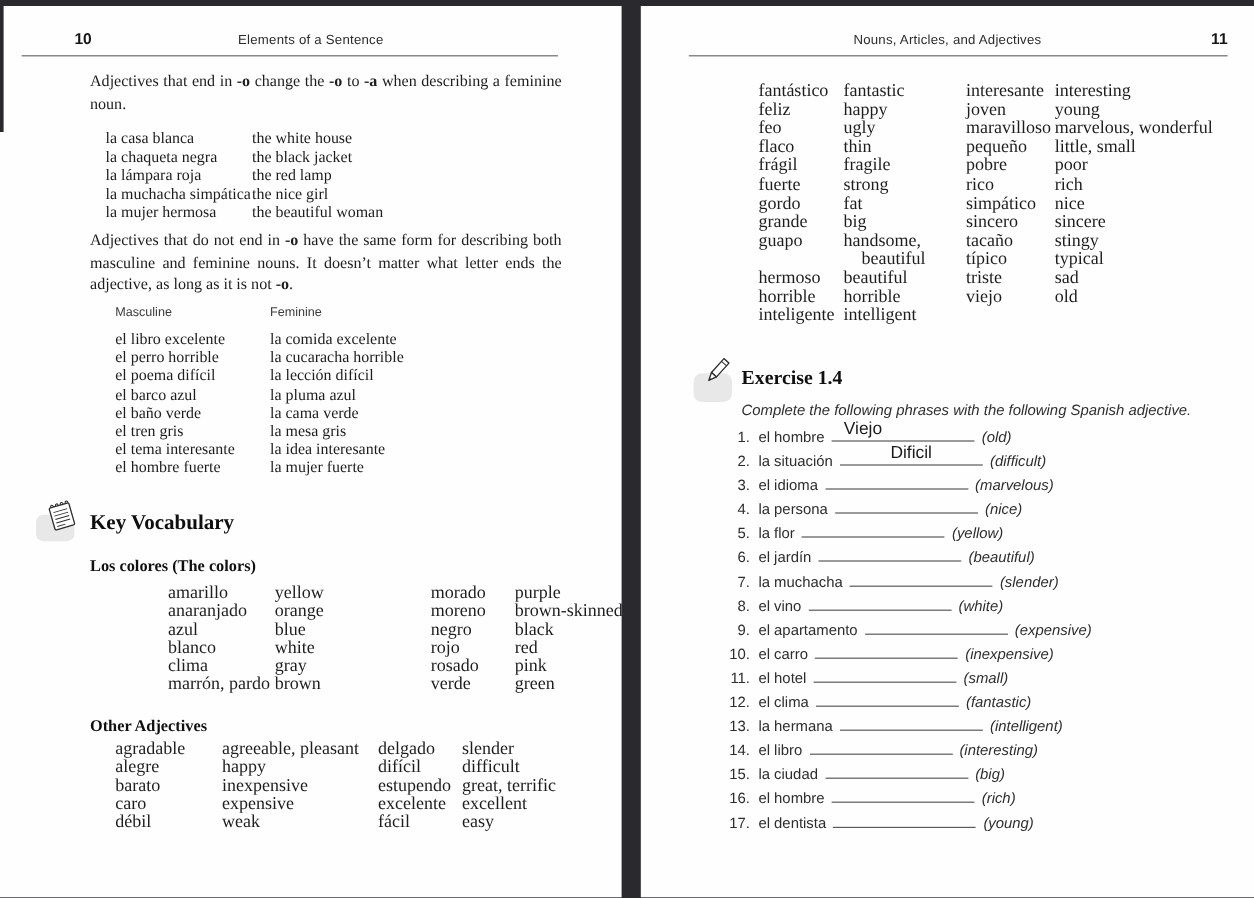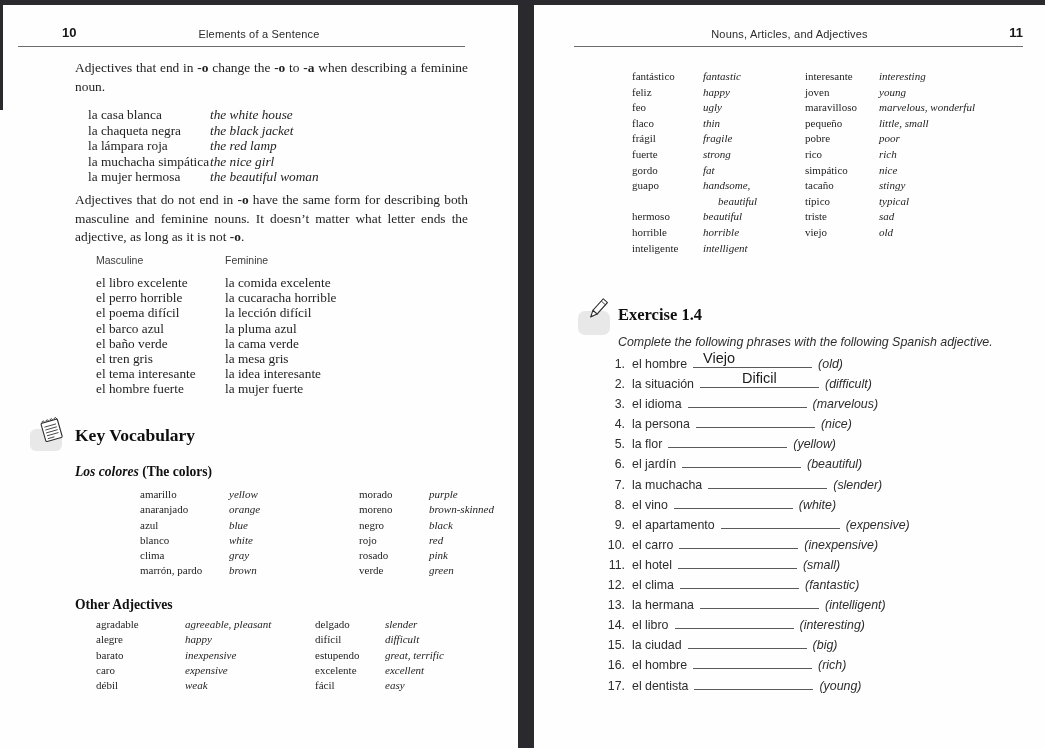--- a/index.html
+++ b/index.html
@@ -20,21 +20,21 @@
   .head-rule { position:absolute; top:41px; border-top:1.5px solid #6d6d6d; height:0; }
   .page-left  .head-rule { left:18px; right:53px; }
   .page-right .head-rule { left:40px; right:22px; }
 
   
   .para { position:absolute; left:75px; width:393px; font-size:13.4px; line-height:18.6px;
           color:#1d1d1d; text-align:justify; }
   .para b { font-weight:bold; }
   #para1 { top:54px; }
   #para2 { top:186px; }
-  .it { font-style:italic; }
+  .it { }
   .nw { white-space:nowrap; }
 
   
   .examples { position:absolute; left:88px; top:102px; font-size:13.3px; line-height:15.6px; color:#1d1d1d; }
   .examples .row { display:flex; }
   .examples .es { width:122px; flex:none; white-space:nowrap; }
 
   
   .gender { position:absolute; left:96px; top:249px; font-size:13.3px; color:#1d1d1d; }
   .gender .hdr { display:flex; font:10.5px "Liberation Sans",sans-serif; color:#3c3c3c; margin-bottom:9px; }
@@ -48,21 +48,21 @@
   .kv-head { left:28px; top:408px; width:250px; height:44px; }
   .kv-head .chip { left:2px; top:16px; width:32px; height:22px; }
   .kv-head svg { position:absolute; left:6px; top:1px; }
   .kv-title { position:absolute; left:47px; top:12px; font-size:17.5px; font-weight:bold; color:#0f0f0f; }
 
   .subhead { position:absolute; left:75px; font-size:13.6px; font-weight:bold; color:#101010; }
   #colors-head { top:459px; }
   #other-head  { top:592px; }
 
   
-  .vtable { position:absolute; font-size:11px; color:#1d1d1d; }
+  .vtable { position:absolute; font-size:15px; color:#1d1d1d; }
   .vtable .row { display:flex; line-height:15.3px; }
   .vtable .row span { flex:none; white-space:nowrap; }
   #colors-table { left:96px; top:482px;margin-left:44px; }
   #other-table  { left:96px; top:612px; }
   #colors-table .c1, #other-table .c1 { width:89px; }
   #colors-table .c2, #other-table .c2 { width:130px; }
   #colors-table .c3, #other-table .c3 { width:70px; }
   #adj-table { left:98px; top:64px; }
   #adj-table .row { line-height:15.6px; }
   #adj-table .c1 { width:71px; }
@@ -341,20 +341,26 @@
           <span class="c4 it">rich</span>
         </div>
 
         <div class="row">
           <span class="c1">gordo</span>
           <span class="c2 it">fat</span>
           <span class="c3">simpático</span>
           <span class="c4 it">nice</span>
         </div>
 
+        <div class="row">
+          <span class="c1">grande</span>
+          <span class="c2 it">big</span>
+          <span class="c3">sincero</span>
+          <span class="c4 it">sincere</span>
+        </div>
 
         <div class="row">
           <span class="c1">guapo</span>
           <span class="c2 it">handsome,</span>
           <span class="c3">tacaño</span>
           <span class="c4 it">stingy</span>
         </div>
 
         <div class="row">
           <span class="c1"></span>

